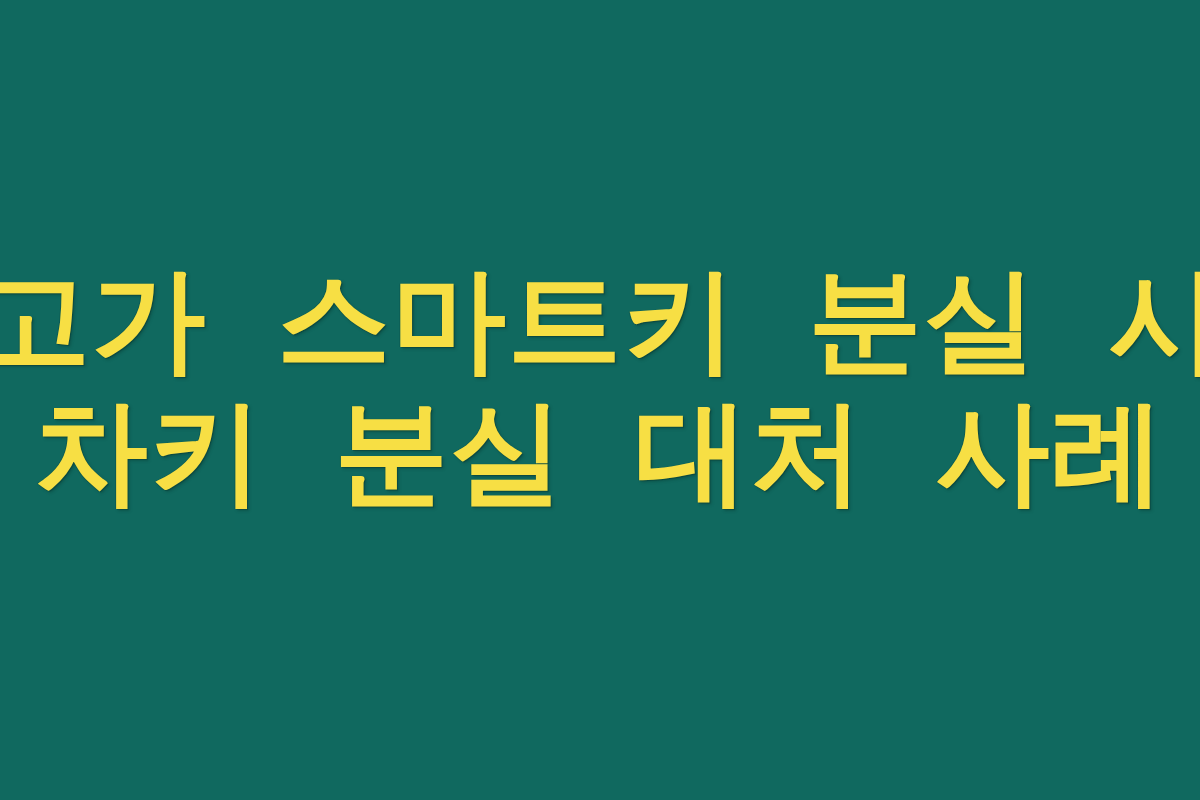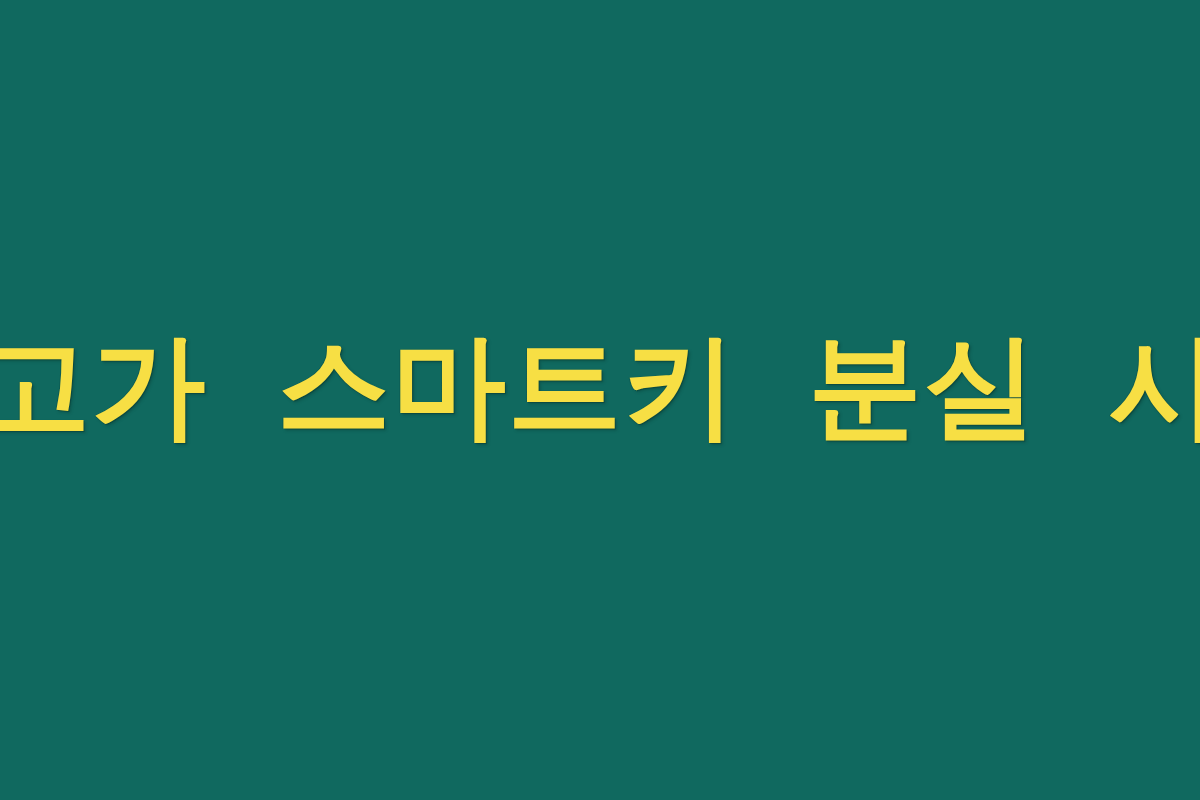--- a/index.html
+++ b/index.html
@@ -54,14 +54,15 @@
   .title-line.line-1 { font-size: 114px; }
   .title-line.line-2 { font-size: 114px; }
   .title-line.line-3 { font-size: 114px; }
 </style>
 </head>
 <body>
 
 <div class="card">
   <div class="title-block">
     <span class="title-line line-1">고가 스마트키 분실 시</span>
+    <span class="title-line line-3">차키 분실 대처 사례</span>
   </div>
 </div>
 
 </body></html>

